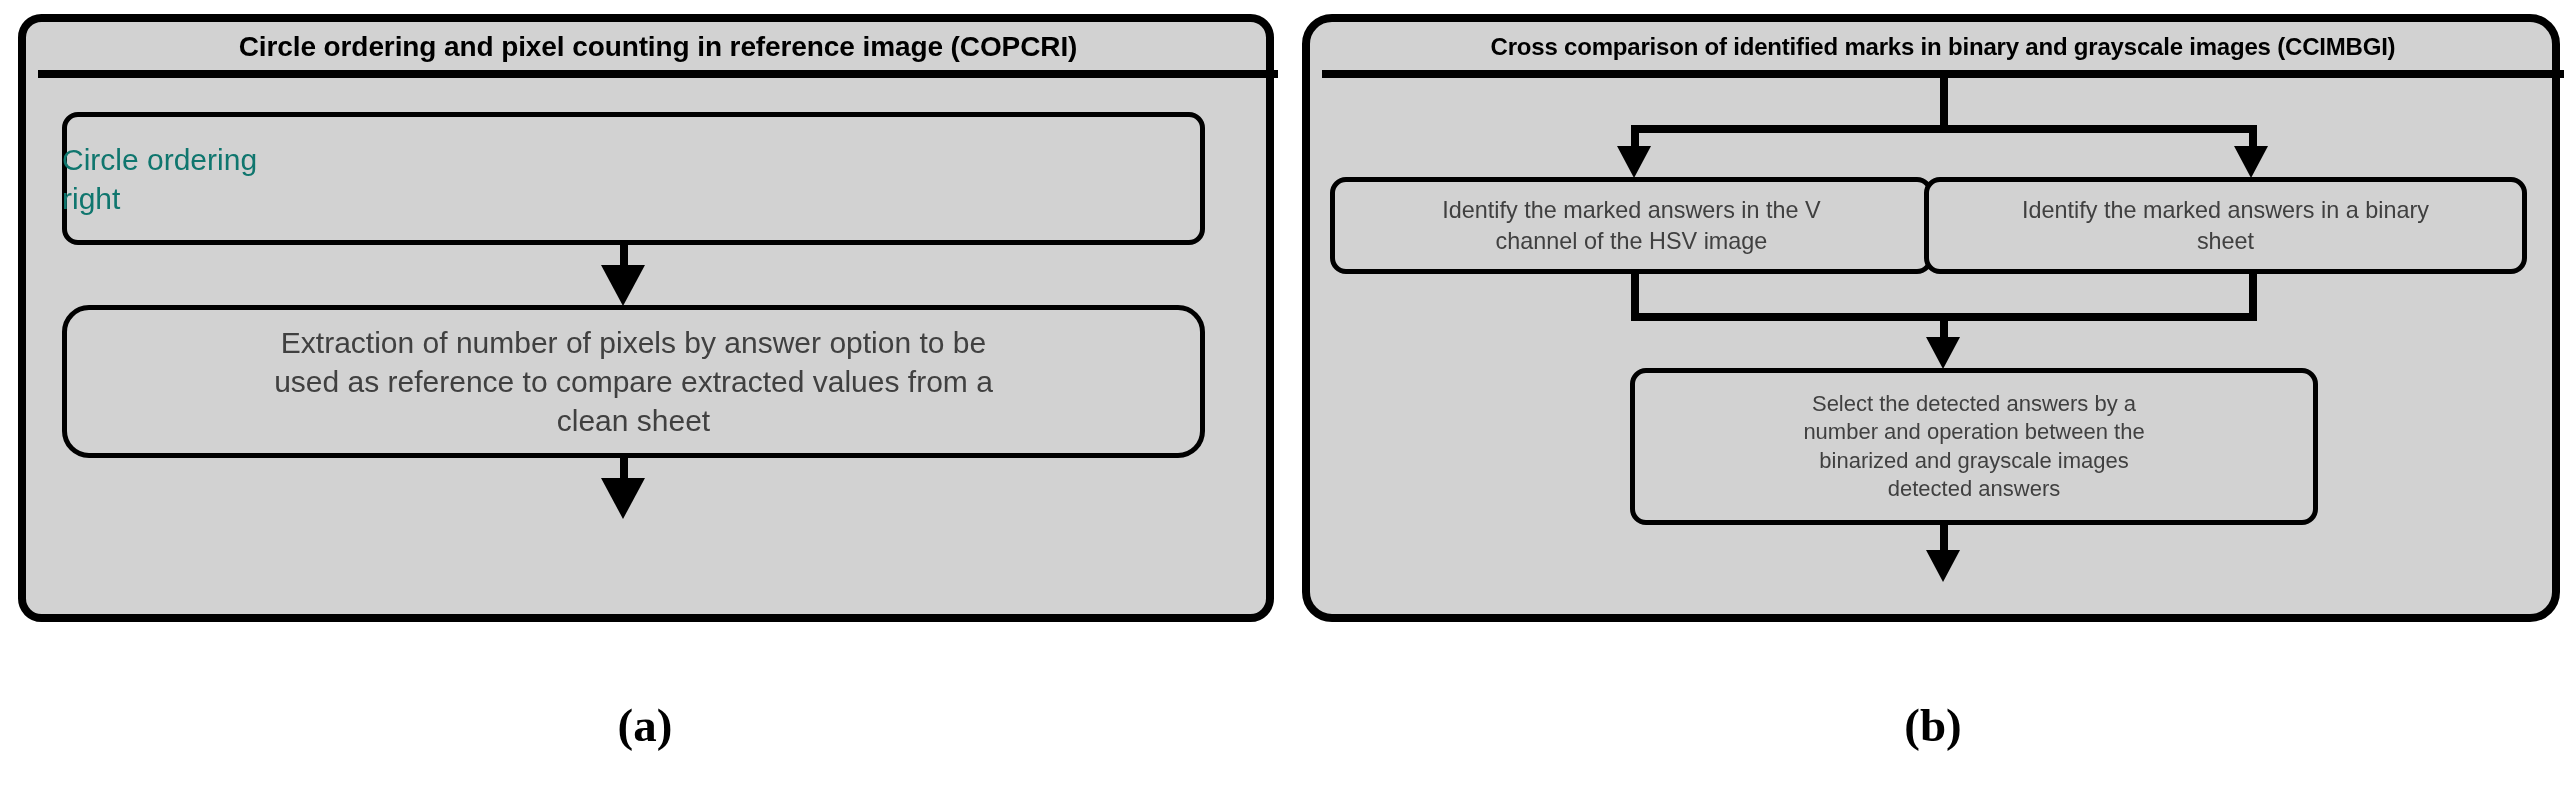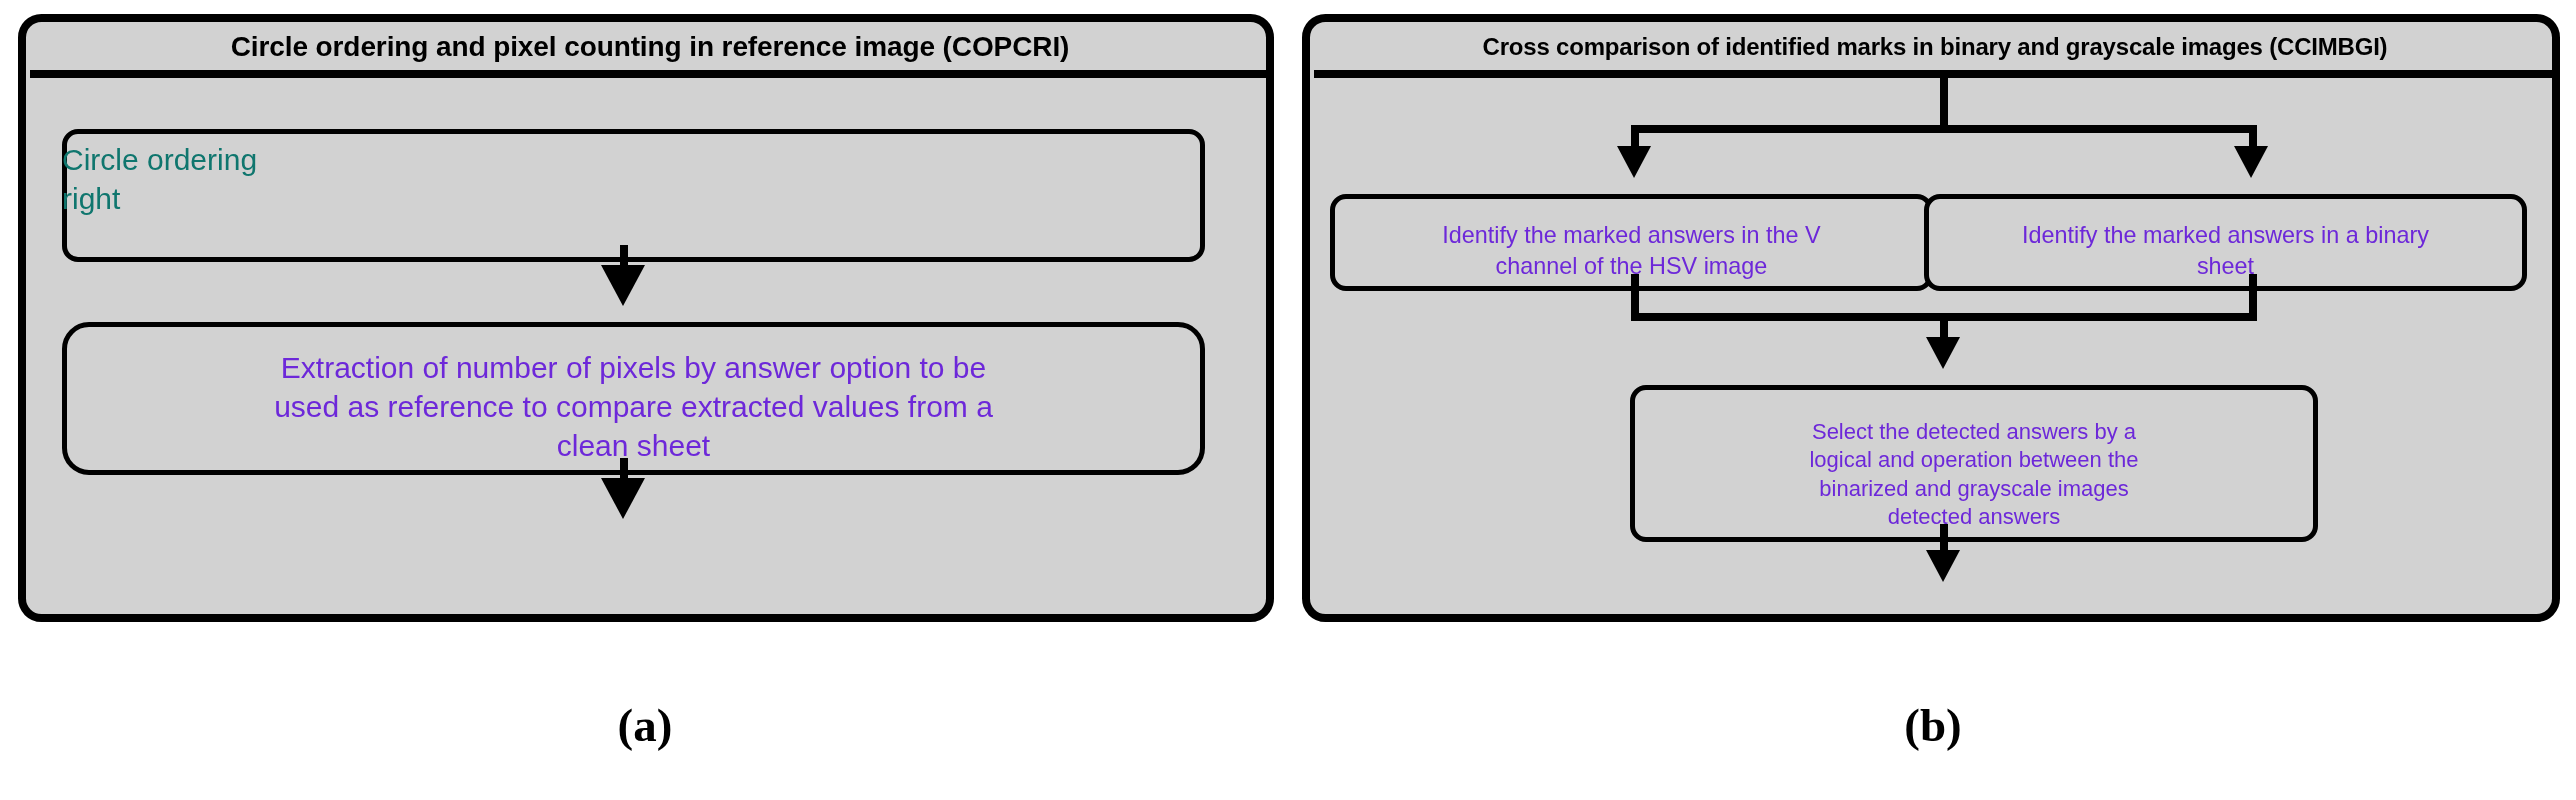--- a/index.html
+++ b/index.html
@@ -13,24 +13,24 @@
 
   
   .panel{
     position:absolute;
     background:#d2d2d2;
     border:8px solid #000000;
     border-radius:23.4px;
     box-sizing:border-box;
   }
   #panel-a{left:18px;  top:14.4px; width:1256px; height:608px;}
-  #panel-b{left:1302px;top:14.4px; width:1258px; height:608px;}
+  #panel-b{left:1302px;top:14.4px; width:1258px; height:608px;border-radius:30px;}
 
   .panel-header{
-    position:absolute;left:4px;top:0;width:100%;
+    position:absolute;left:12px;top:0;width:100%;
     box-sizing:border-box;
     border-bottom:8px solid #000000;
     display:flex;align-items:center;justify-content:center;
     text-align:left;
   }
   #panel-a .panel-header{height:56px;}
   #panel-b .panel-header{height:56px;}
   .panel-header-text{
     font-weight:bold;
     color:#000000;
@@ -43,26 +43,25 @@
 
   .panel-body{position:absolute;left:0;top:56px;right:0;bottom:0;}
 
   
   .node{
     position:absolute;
     background:#d2d2d2;
     border:5.4px solid #000000;
     border-radius:16px;
     box-sizing:border-box;
-    display:flex;align-items:flex-end;justify-content:center;
+    display:flex;align-items:center;justify-content:center;
     text-align:center;
-    color:#6d28d9;
+    color:#404040;
     padding:5.4px 12.6px;
     line-height:1.30;
-    margin-top:17px;
   }
   .node-text{display:block;width:100%;}
 
   
   #node-circle-ordering{
     left:36px; top:34px; width:1143px; height:133px;
     font-size:30px;
   }
   #node-pixel-extraction{
     left:36px; top:227px; width:1143px; height:153px;
@@ -195,21 +194,21 @@
       <div class="conn conn-v" style="left:321px;top:196px;height:47px;"></div>
       <div class="conn conn-v" style="left:939px;top:196px;height:47px;"></div>
       <div class="conn conn-h" style="left:321px;top:235px;width:626px;"></div>
 
       <div class="conn conn-v" style="left:630px;top:235px;height:36px;"></div>
       <div class="arrowhead small" style="left:616px;top:259px;"></div>
 
       <div class="node" id="node-logical-and">
         <div style="width:100%;text-align:center;">
           <div>Select the detected answers by a</div>
-          <div>logical and operation between the</div>
+          <div>number and operation between the</div>
           <div>binarized and grayscale images</div>
           <div>detected answers</div>
         </div>
       </div>
 
       <div class="conn conn-v" style="left:630px;top:446px;height:38px;"></div>
       <div class="arrowhead small" style="left:616px;top:472px;"></div>
 
     </div>
   </div>

